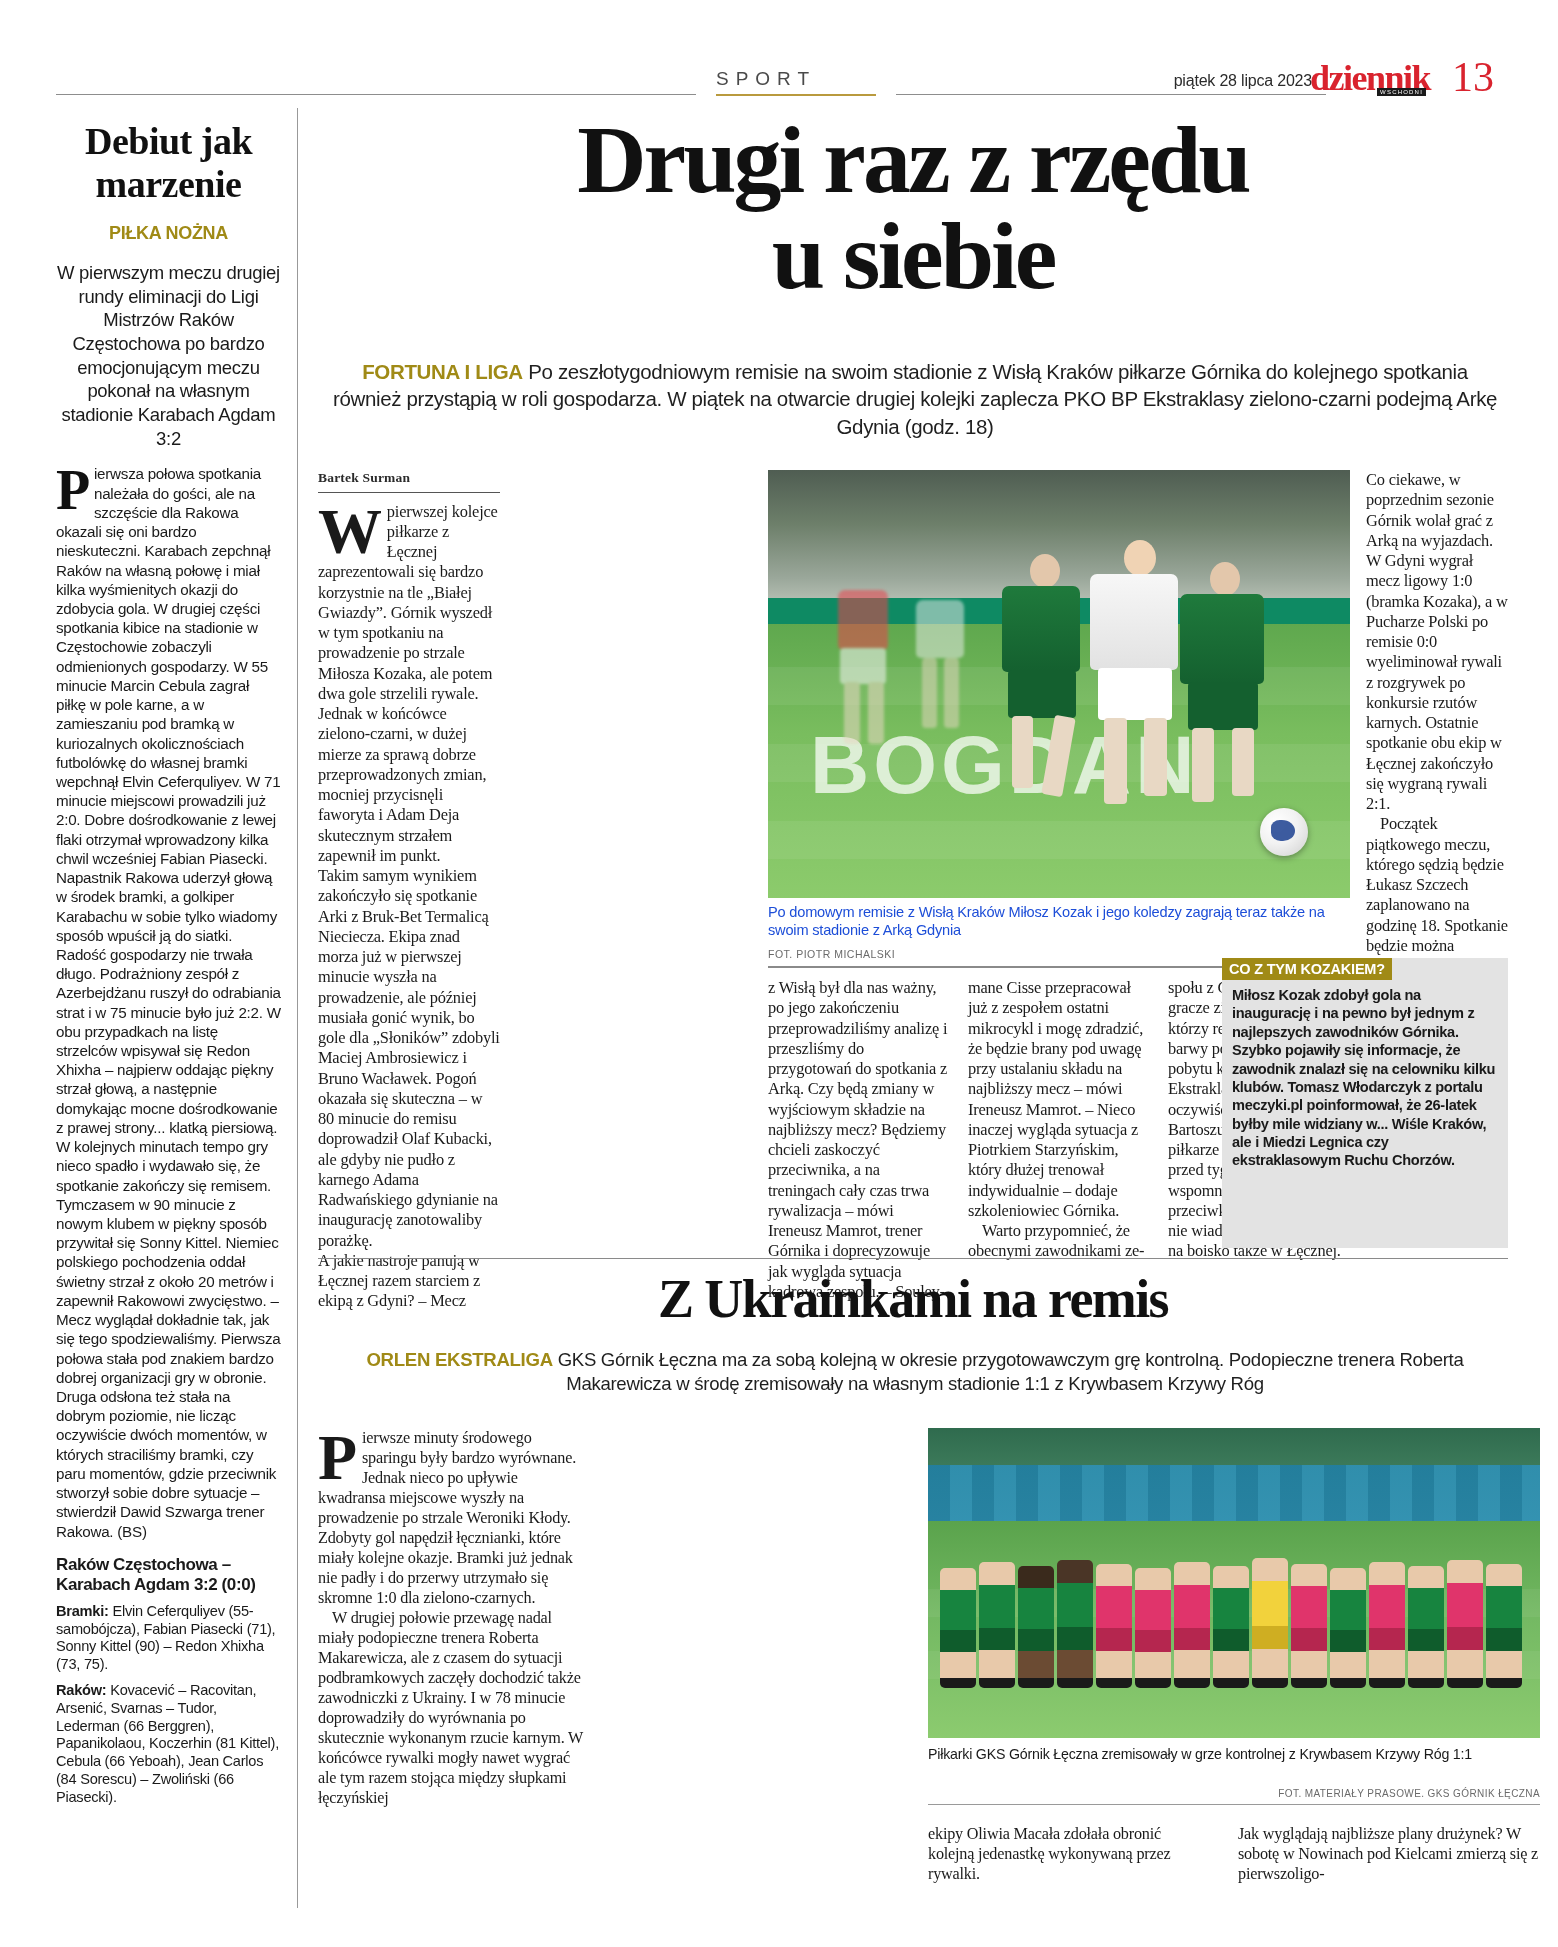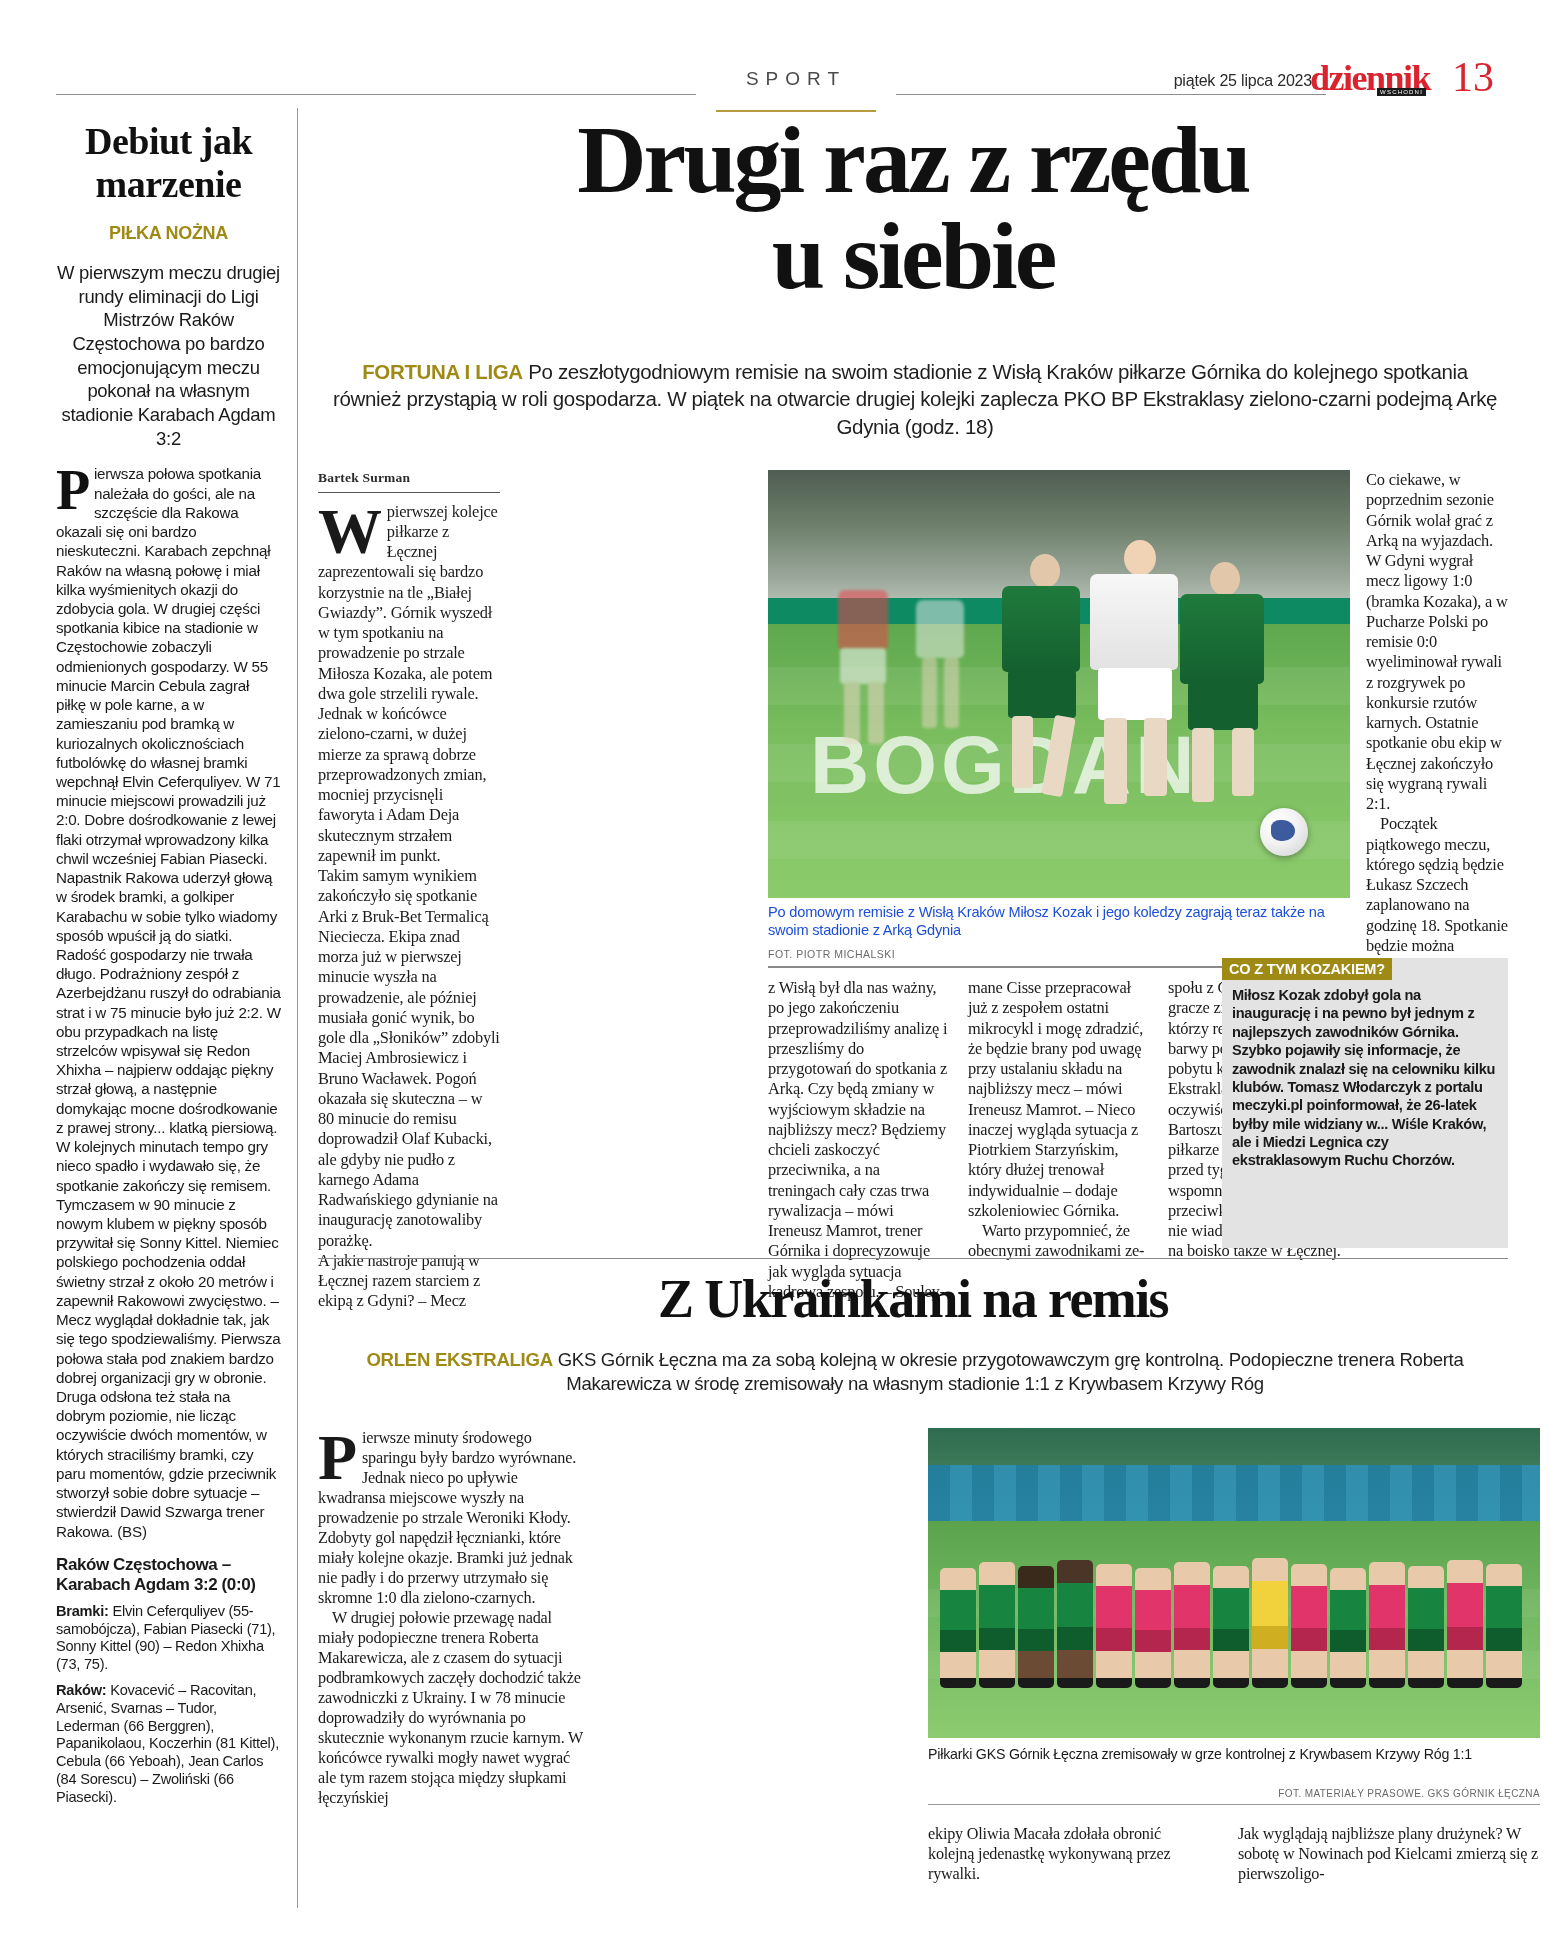--- a/index.html
+++ b/index.html
@@ -18,24 +18,24 @@
   .masthead {
     position:absolute; left:56px; top:62px; width:1452px; height:44px;
   }
   .masthead .rule-left {
     position:absolute; left:0; top:32px; width:640px; height:1px; background:#8d8d8d;
   }
   .masthead .rule-right {
     position:absolute; left:840px; top:32px; width:430px; height:1px; background:#8d8d8d;
   }
   .sport-word {
-    position:absolute; left:660px; top:6px; width:160px; text-align:center;
+    position:absolute; left:660px; top:6px; width:160px; text-align:left;
     font-family:"Liberation Sans", sans-serif;
     font-size:19px; letter-spacing:7px; color:#4a4a4a; font-weight:400;
-    padding-bottom:20px;
+    padding-bottom:4px;
     border-bottom:2px solid #b99a3e;
   }
   .date-line {
     position:absolute; right:196px; top:10px;
     font-size:16px; color:#2b2b2b; letter-spacing:-0.2px;
   }
   .logo-dziennik {
     position:absolute; right:78px; top:-2px;
     font-family:"Liberation Serif", serif;
     font-weight:bold; font-style:normal;
@@ -215,21 +215,21 @@
 </style>
 </head>
 <body>
 
 <div class="page">
 
   <div class="masthead">
     <div class="rule-left"></div>
     <div class="rule-right"></div>
     <div class="sport-word">SPORT</div>
-    <div class="date-line">piątek 25 lipca 2023</div>
+    <div class="date-line">piątek 28 lipca 2023</div>
     <div class="logo-dziennik">dziennik</div>
     <div class="logo-sub">WSCHODNI</div>
     <div class="page-num">13</div>
   </div>
 
   <div class="left-col">
     <div class="left-title">Debiut jak marzenie</div>
     <div class="kicker-gold">PIŁKA NOŻNA</div>
     <div class="left-lede">W pierwszym meczu drugiej rundy eliminacji do Ligi Mistrzów Raków Częstochowa po bardzo emocjonującym meczu pokonał na własnym stadionie Karabach Agdam 3:2</div>
 

